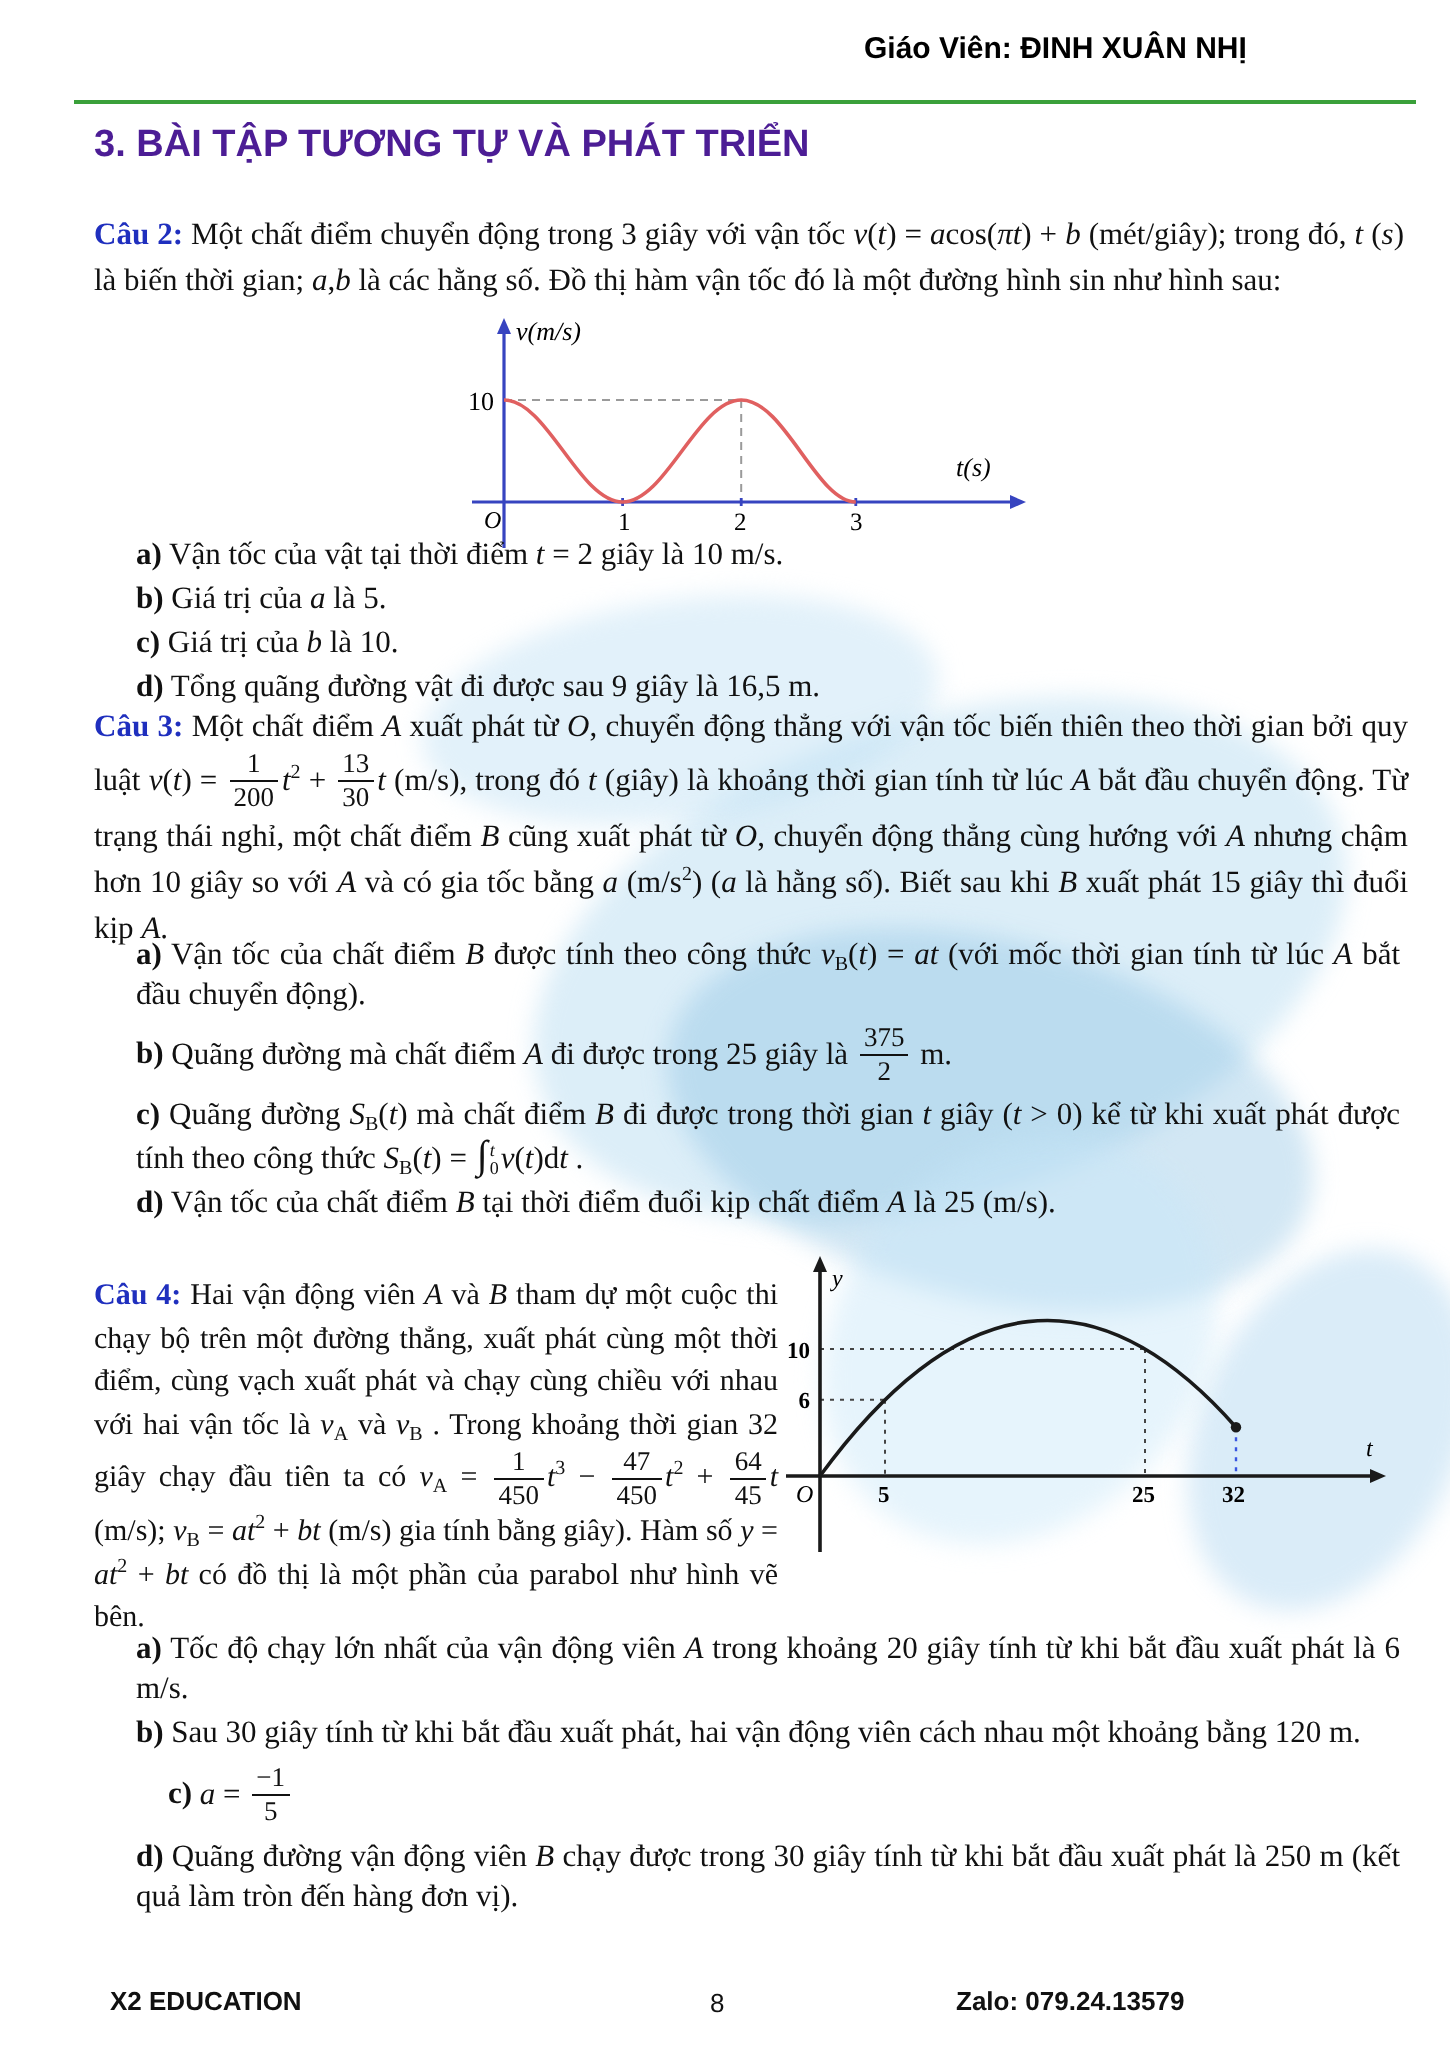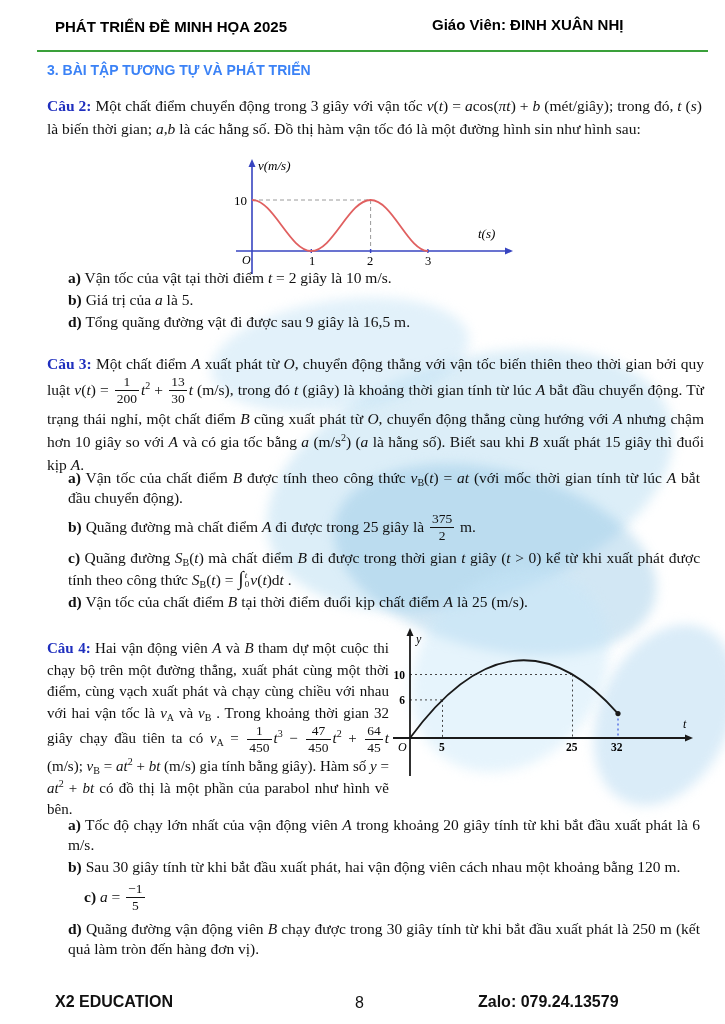--- a/index.html
+++ b/index.html
@@ -5,22 +5,22 @@
   html,body{margin:0;padding:0;background:#888;}
   .page{position:relative;width:725px;height:1024px;background:#ffffff;overflow:hidden;
         font-family:"Liberation Serif",serif;color:#111;}
   .layer{position:absolute;z-index:1;}
   
   .wm{position:absolute;z-index:0;pointer-events:none;}
   .blob{position:absolute;border-radius:50%;filter:blur(6px);}
   
   .hdr{font-family:"Liberation Sans",sans-serif;font-weight:bold;font-size:15px;color:#000;white-space:nowrap;}
   .hline{position:absolute;left:37px;right:17px;top:50px;height:2px;background:#3aa03a;z-index:1;}
-  .sect{font-family:"Liberation Sans",sans-serif;font-weight:bold;font-size:14px;color:#3b82f6;}
-  .ftr{font-family:"Liberation Sans",sans-serif;font-size:16px;white-space:nowrap;}
+  .sect{font-family:"Liberation Sans",sans-serif;font-weight:bold;font-size:19px;color:#4c1d95;}
+  .ftr{font-family:"Liberation Sans",sans-serif;font-size:13px;white-space:nowrap;}
   .b{font-weight:bold;}
   
   .para{font-size:15.5px;line-height:23px;text-align:justify;}
   .qlabel{font-weight:bold;color:#1f2fbe;}
   .opts .opt{font-size:15.5px;line-height:20px;text-align:justify;margin-bottom:2px;}
   .optlabel{font-weight:bold;}
   i{font-style:italic;}
   sup.m{font-size:10px;vertical-align:6px;line-height:0;}
   sub.m{font-size:10px;vertical-align:-3px;line-height:0;}
   .frac{display:inline-flex;flex-direction:column;text-align:center;vertical-align:middle;
@@ -39,27 +39,26 @@
 <div class="page">
 
   <div class="wm" style="left:0;top:0;width:725px;height:1024px;">
     <div class="blob" style="left:260px;top:360px;width:420px;height:240px;background:rgba(168,212,238,0.40);transform:rotate(-18deg);"></div>
     <div class="blob" style="left:330px;top:470px;width:330px;height:180px;background:rgba(127,185,224,0.35);transform:rotate(14deg);"></div>
     <div class="blob" style="left:210px;top:300px;width:260px;height:110px;background:rgba(190,224,244,0.45);transform:rotate(-8deg);"></div>
     <div class="blob" style="left:600px;top:620px;width:130px;height:190px;background:rgba(150,200,235,0.35);transform:rotate(25deg);"></div>
     <div class="blob" style="left:420px;top:560px;width:180px;height:220px;background:rgba(200,230,248,0.45);transform:rotate(40deg);"></div>
   </div>
 
-  <div class="layer hdr" style="left:55px;top:18px;">PHÁT TRIỂN ĐỀ MINH HỌA 2025</div>
   <div class="layer hdr" style="left:432px;top:16px;">Giáo Viên: ĐINH XUÂN NHỊ</div>
   <div class="hline"></div>
 
   <div class="layer sect" style="left:47px;top:62px;">3. BÀI TẬP TƯƠNG TỰ VÀ PHÁT TRIỂN</div>
 
-  <div class="layer para" style="left:47px;top:94px;width:655px;">
+  <div class="layer para" style="left:47px;top:106px;width:655px;">
     <span class="qlabel">Câu 2:</span>
     <span> Một chất điểm chuyển động trong 3 giây với vận tốc <i>v</i>(<i>t</i>) = <i>a</i>cos(<i>πt</i>) + <i>b</i> (mét/giây); trong đó, <i>t</i> (<i>s</i>) là biến thời gian; <i>a</i>,<i>b</i> là các hằng số. Đồ thị hàm vận tốc đó là một đường hình sin như hình sau:</span>
   </div>
 
   <svg class="layer" style="left:228px;top:158px;" width="290" height="118" viewBox="0 0 290 118">
 
     <line x1="24" y1="42" x2="142.6" y2="42" stroke="#9a9a9a" stroke-width="1" stroke-dasharray="4,3"></line>
     <line x1="142.6" y1="42" x2="142.6" y2="93" stroke="#9a9a9a" stroke-width="1" stroke-dasharray="4,3"></line>
 
     <line x1="24" y1="6" x2="24" y2="116" stroke="#3744c0" stroke-width="1.6"></line>
@@ -78,20 +77,21 @@
     <text x="19" y="47" font-size="13" text-anchor="end">10</text>
     <text x="14" y="106" font-size="12" font-style="italic">O</text>
     <text x="81" y="107" font-size="12.5">1</text>
     <text x="139" y="107" font-size="12.5">2</text>
     <text x="197" y="107" font-size="12.5">3</text>
   </svg>
 
   <div class="layer opts" style="left:68px;top:268px;width:630px;">
     <div class="opt"><span class="optlabel">a)</span> <span>Vận tốc của vật tại thời điểm <i>t</i> = 2 giây là 10 m/s.</span></div>
     <div class="opt"><span class="optlabel">b)</span> <span>Giá trị của <i>a</i> là 5.</span></div>
+    <div class="opt"><span class="optlabel">c)</span> <span>Giá trị của <i>b</i> là 10.</span></div>
     <div class="opt"><span class="optlabel">d)</span> <span>Tổng quãng đường vật đi được sau 9 giây là 16,5 m.</span></div>
   </div>
 
   <div class="layer para" style="left:47px;top:352px;width:657px;">
     <span class="qlabel">Câu 3:</span>
     <span> Một chất điểm <i>A</i> xuất phát từ <i>O</i>, chuyển động thẳng với vận tốc biến thiên theo thời gian bởi quy luật <i>v</i>(<i>t</i>) = <span class="frac">
           <span class="fn">1</span>
           <span class="fd">200</span>
         </span><i>t</i><sup class="m">2</sup> + <span class="frac">
           <span class="fn">13</span>

